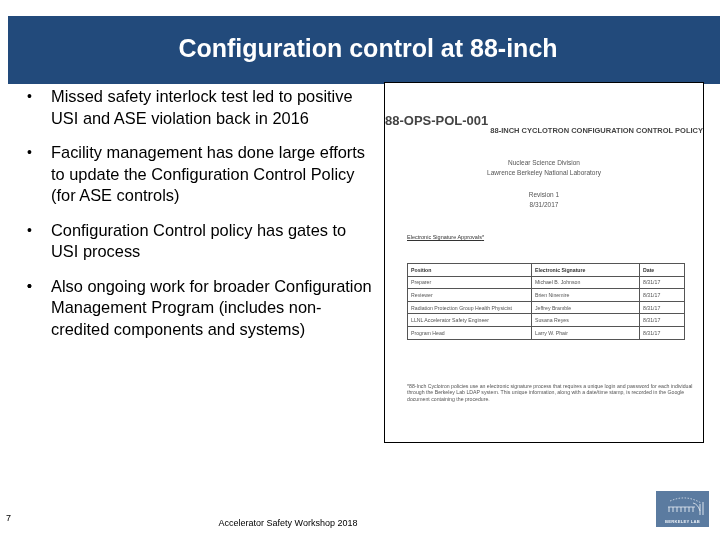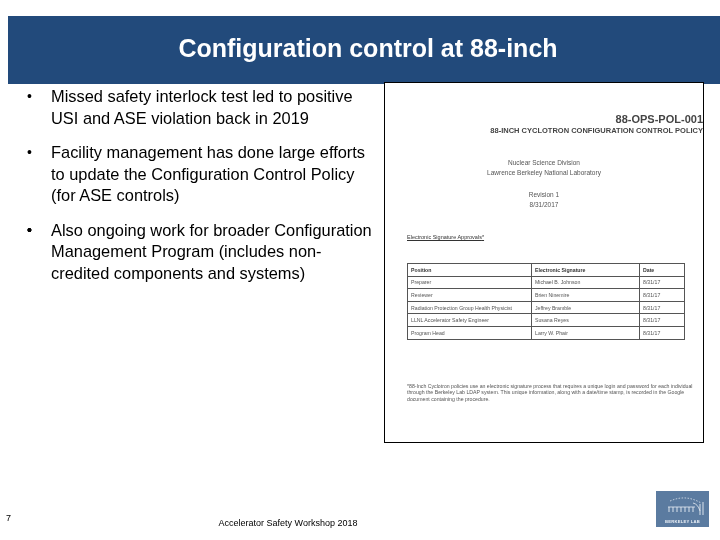--- a/index.html
+++ b/index.html
@@ -28,21 +28,21 @@
   }
   .bullets li .dot {
     position: absolute; left: 0; top: 0; font-size: 14px;
   }
 
   .docbox {
     position: absolute; left: 384px; top: 82px; width: 320px; height: 361px;
     border: 1.5px solid #000; background: #fff;
     font-family: "Liberation Sans", sans-serif; color: #333;
   }
-  .doc-id { position: absolute; top: 30px; left: 0; width: 100%; text-align: right; font-size: 11px; font-weight: bold; color: #444; }
+  .doc-id { position: absolute; top: 30px; left: 0; width: 100%; text-align: left; font-size: 13px; font-weight: bold; color: #444; }
   .doc-title { position: absolute; top: 43px; left: 0; width: 100%; text-align: right; font-size: 7.5px; font-weight: bold; color: #444; }
   .doc-org1 { position: absolute; top: 76px; left: 0; width: 100%; text-align: center; font-size: 6.5px; color: #555; }
   .doc-org2 { position: absolute; top: 86px; left: 0; width: 100%; text-align: center; font-size: 6.5px; color: #555; }
   .doc-rev { position: absolute; top: 108px; left: 0; width: 100%; text-align: center; font-size: 6.5px; color: #555; }
   .doc-date { position: absolute; top: 118px; left: 0; width: 100%; text-align: center; font-size: 6.5px; color: #555; }
   .sig-heading { position: absolute; top: 151px; left: 22px; font-size: 5.5px; color: #333; text-decoration: underline; }
   .sig-heading .star { text-decoration: none; }
 
   table.sig {
     position: absolute; top: 180px; left: 22px; width: 278px;
@@ -79,23 +79,23 @@
   }
 </style>
 </head>
 <body>
 
 <div class="header">
   <h1>Configuration control at 88-inch</h1>
 </div>
 
 <ul class="bullets">
-  <li><span class="dot">•</span><span>Missed safety interlock test led to positive USI and ASE violation back in 2019</span></li>
+  <li><span class="dot">•</span><span>Missed safety interlock test led to positive USI and ASE violation back in 2016</span></li>
   <li><span class="dot">•</span><span>Facility management has done large efforts to update the Configuration Control Policy (for ASE controls)</span></li>
-  <li><span class="dot">•</span></li>
+  <li><span class="dot">•</span><span>Configuration Control policy has gates to USI process</span></li>
   <li><span class="dot">•</span></li>
   <li><span class="dot">•</span><span>Also ongoing work for broader Configuration Management Program (includes non-credited components and systems)</span></li>
 </ul>
 
 <div class="docbox">
   <div class="doc-id">88-OPS-POL-001</div>
   <div class="doc-title">88-INCH CYCLOTRON CONFIGURATION CONTROL POLICY</div>
   <div class="doc-org1">Nuclear Science Division</div>
   <div class="doc-org2">Lawrence Berkeley National Laboratory</div>
   <div class="doc-rev">Revision 1</div>

